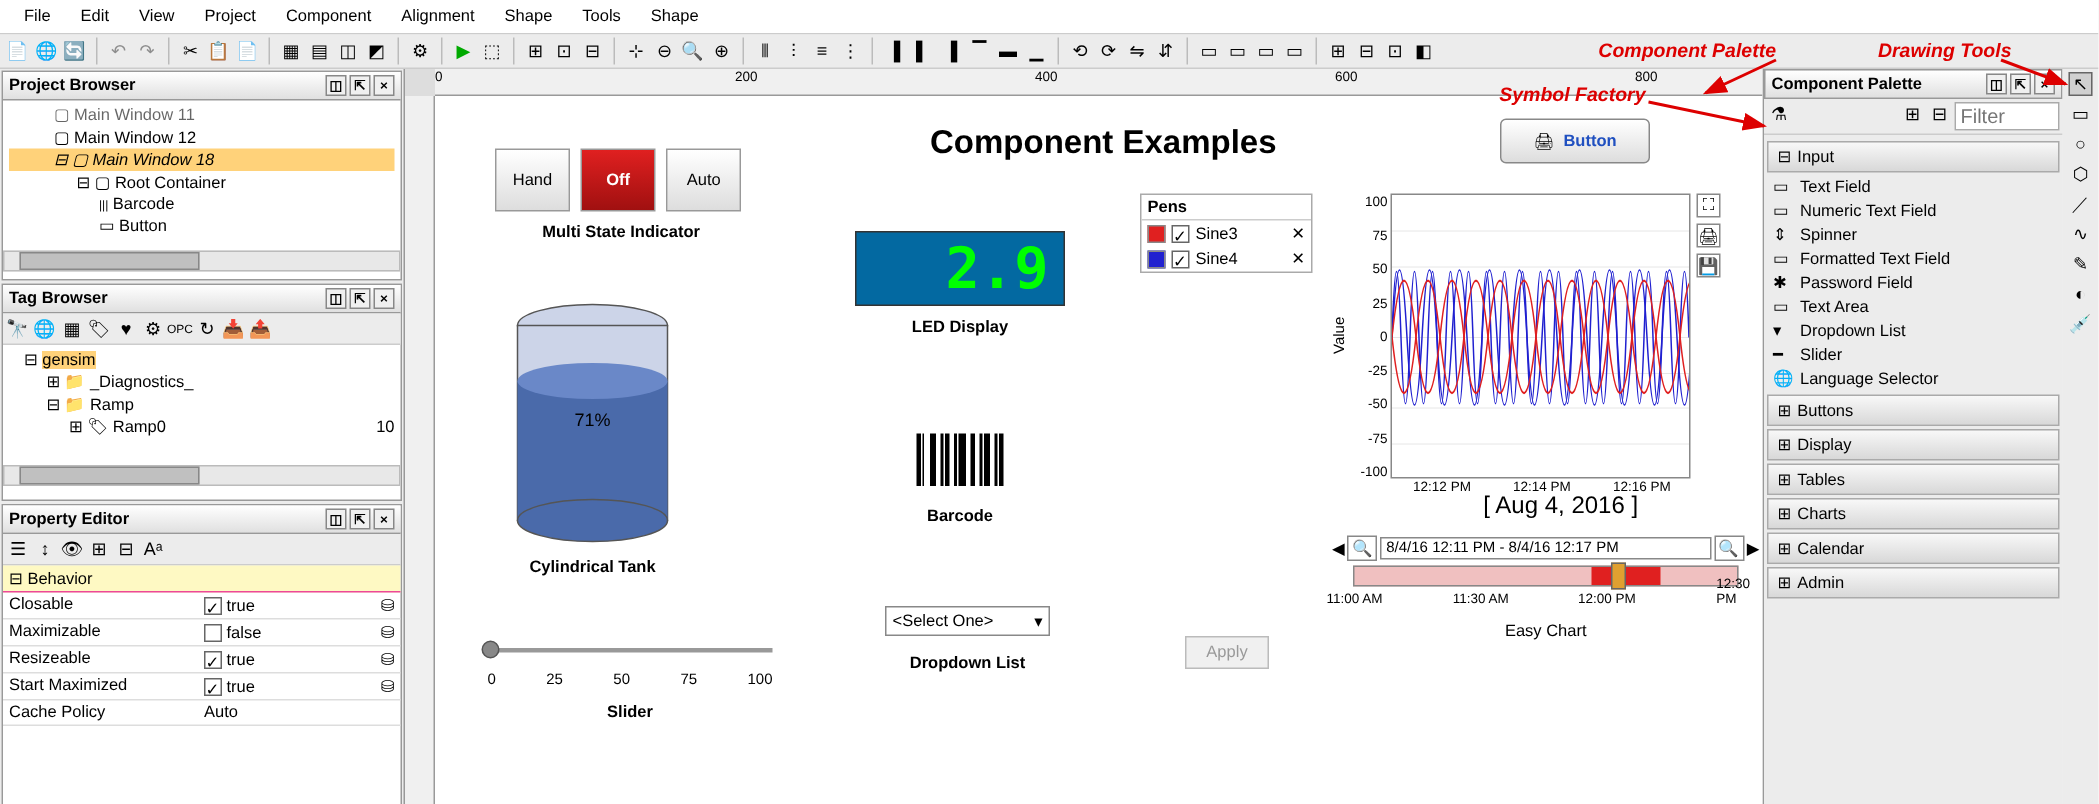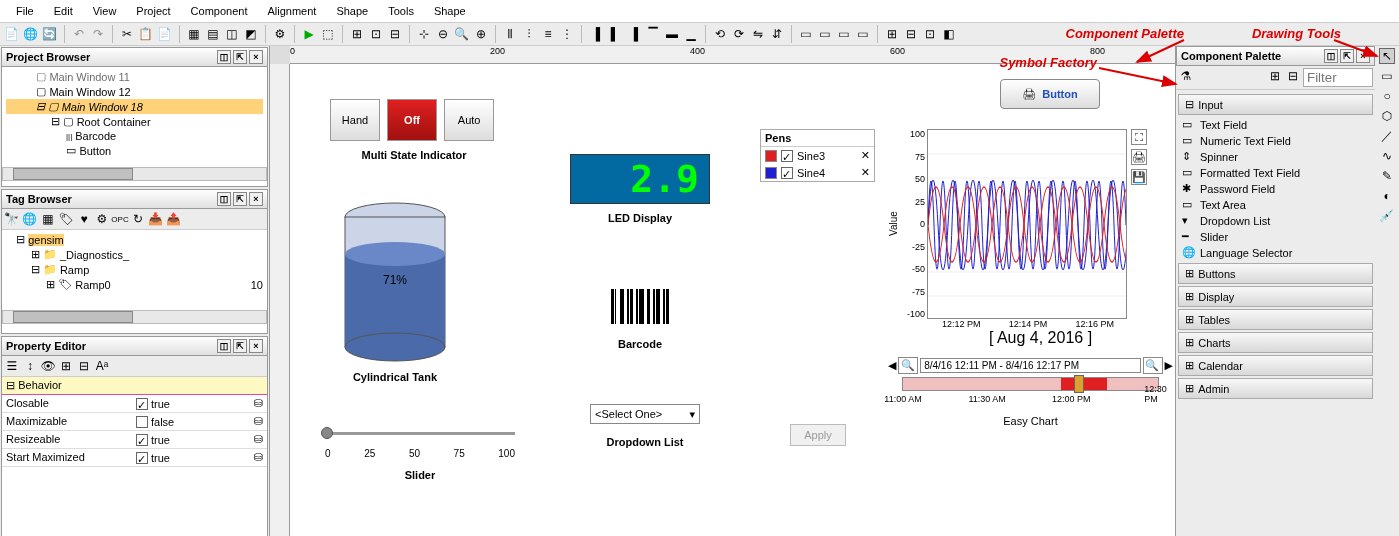--- a/index.html
+++ b/index.html
@@ -253,33 +253,40 @@
           </div>
         </div>
       <div class="prop-row">
           <div class="pn">Start Maximized</div>
           <div class="pv">
             <span class="chk">✓</span>
             <span>true</span>
             <span style="margin-left:auto">⛁</span>
           </div>
         </div>
+      <div class="prop-row">
+          <div class="pn">Cache Policy</div>
+          <div class="pv">
+            <span>Auto</span>
+          </div>
+        </div>
     </div>
   </div>
 
   <div class="canvas">
     <div class="ruler-h">
       <span style="position:absolute;left:0">0</span>
       <span style="position:absolute;left:200px">200</span>
       <span style="position:absolute;left:400px">400</span>
       <span style="position:absolute;left:600px">600</span>
       <span style="position:absolute;left:800px">800</span>
     </div>
     <div class="ruler-v"></div>
     <div class="design">
+      <div style="position:absolute; left:330px; top:18px; font-size:22px; font-weight:bold">Component Examples</div>
 
       <div style="position:absolute; left:710px; top:15px; width:100px; height:30px; border:1px solid #888; border-radius:4px; background:linear-gradient(#fff,#ddd); display:flex; align-items:center; justify-content:center; gap:6px">
         <span>🖨</span>
         <b style="color:#2050c0">Button</b>
       </div>
 
       <div style="position:absolute; left:40px; top:35px">
         <span class="tri-btn">Hand</span>
         <span class="tri-btn active">Off</span>
         <span class="tri-btn">Auto</span>

